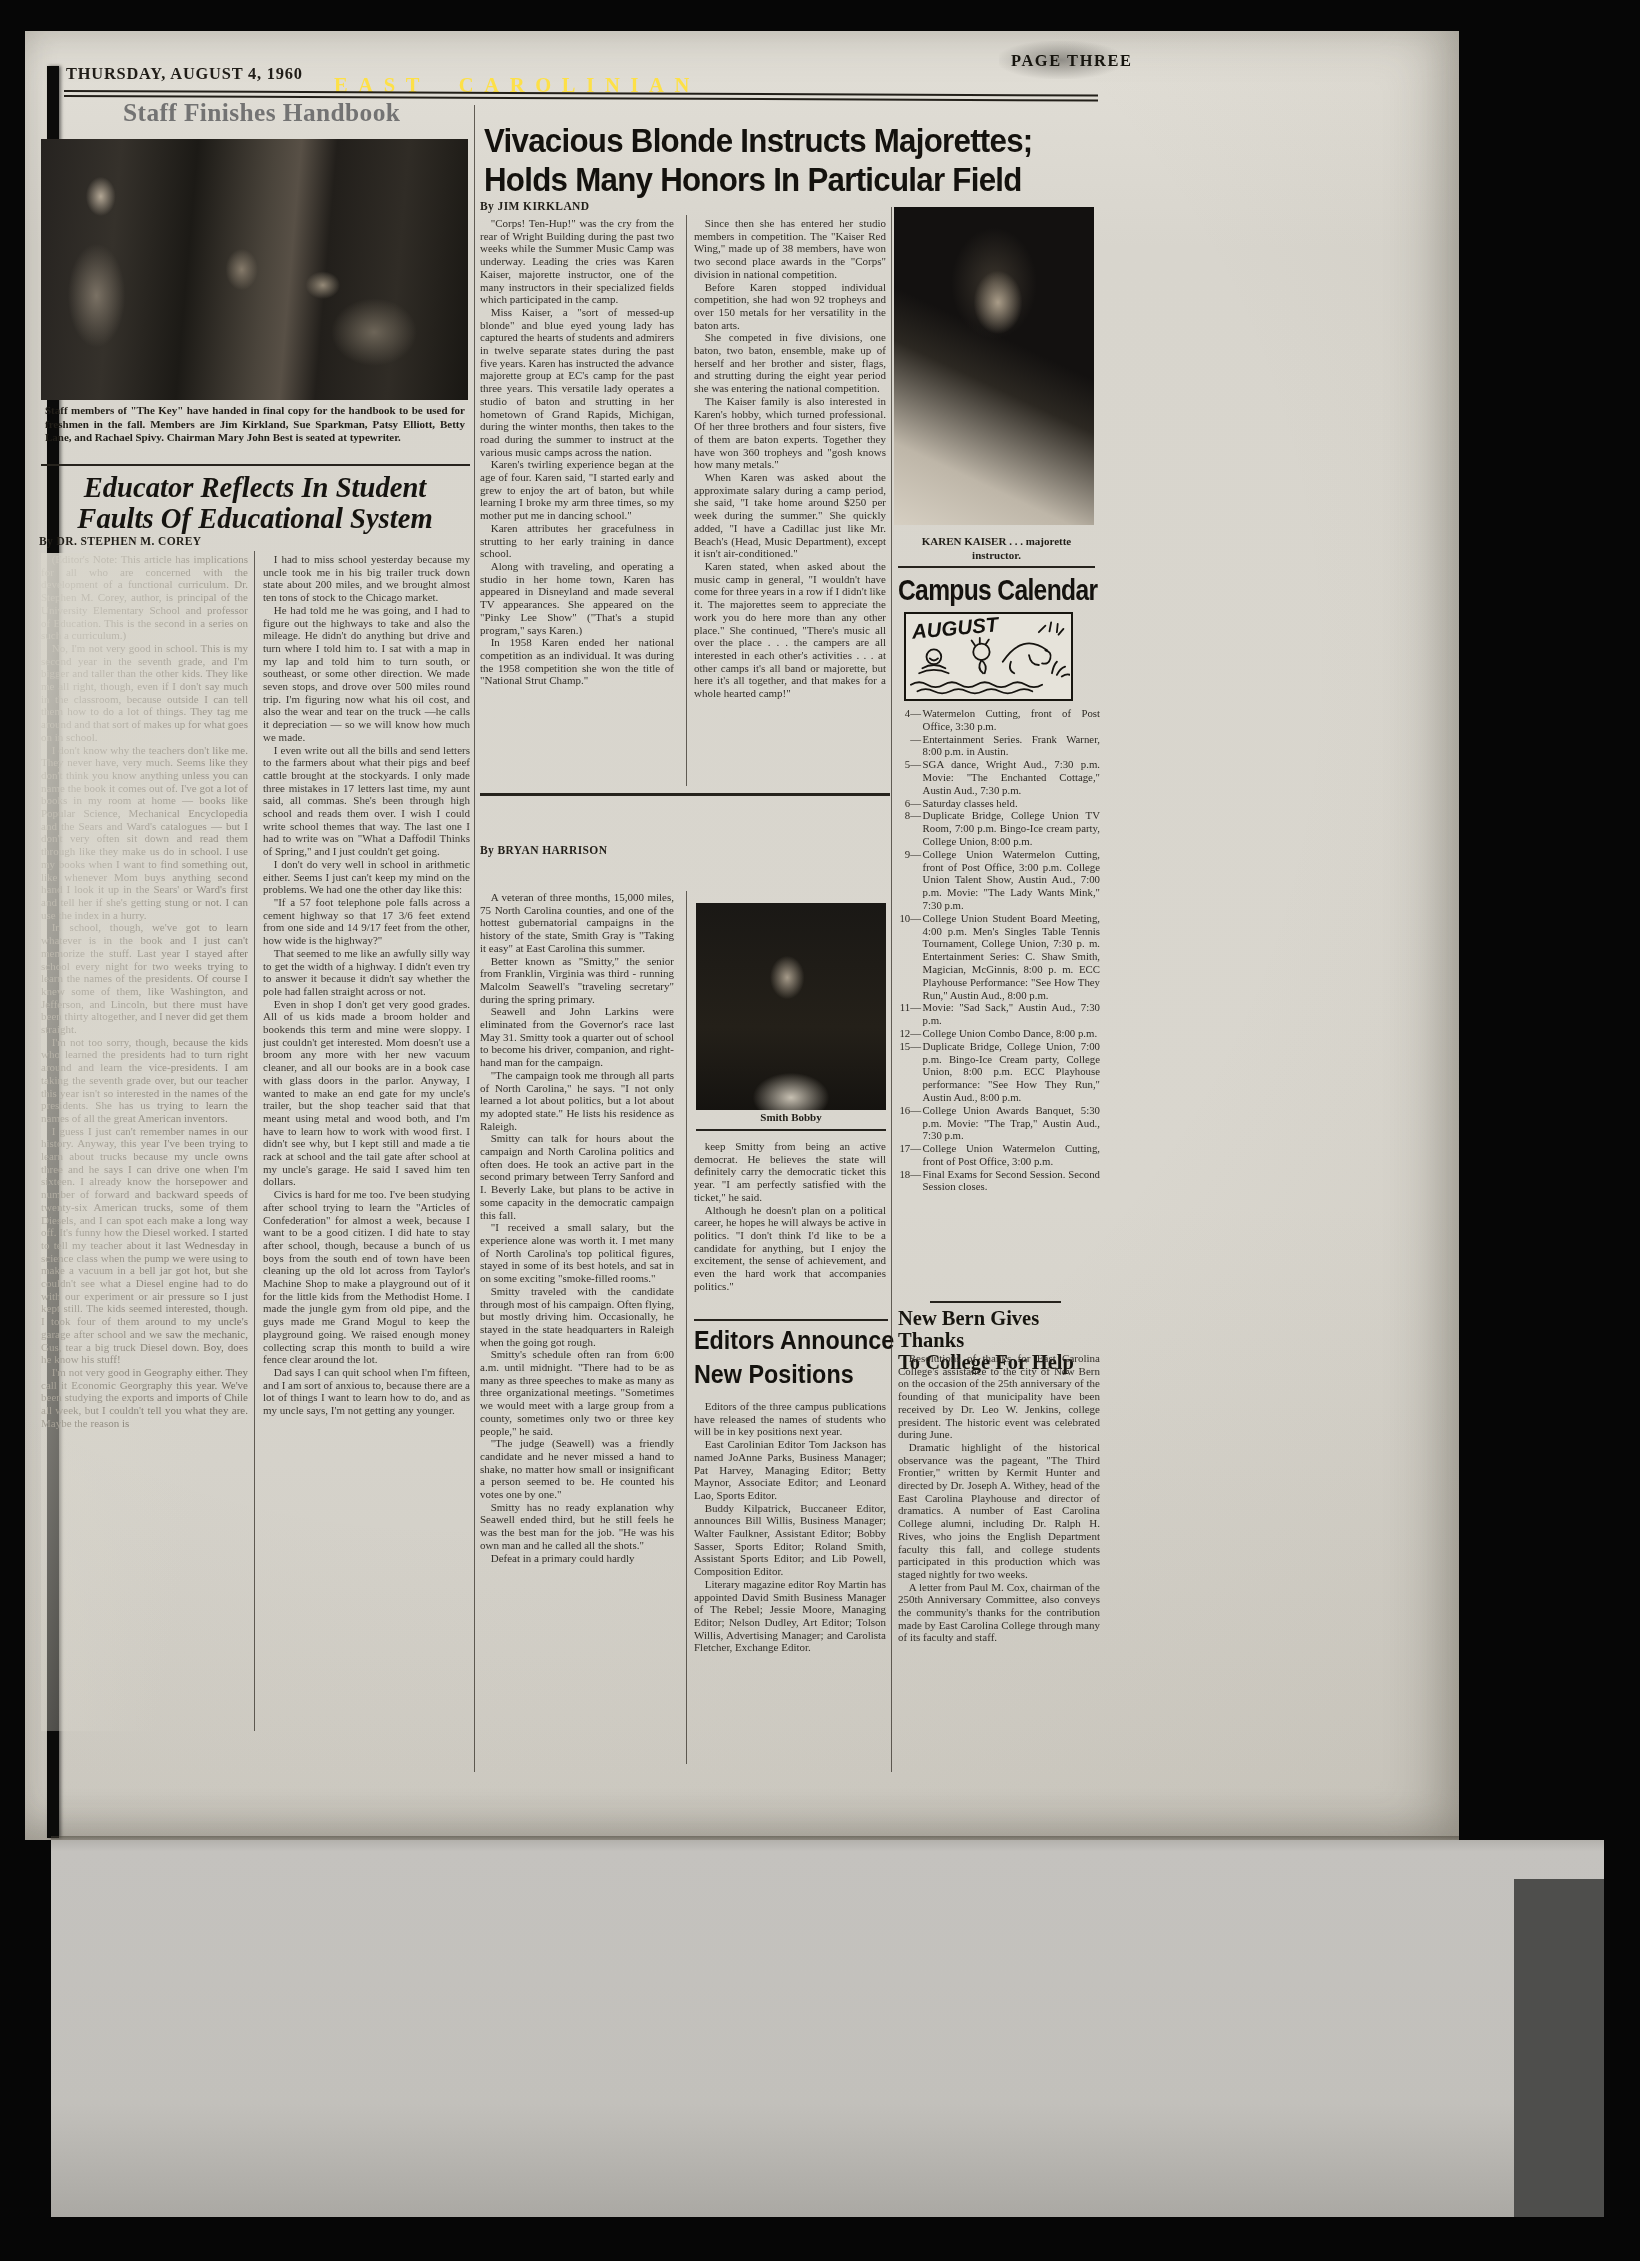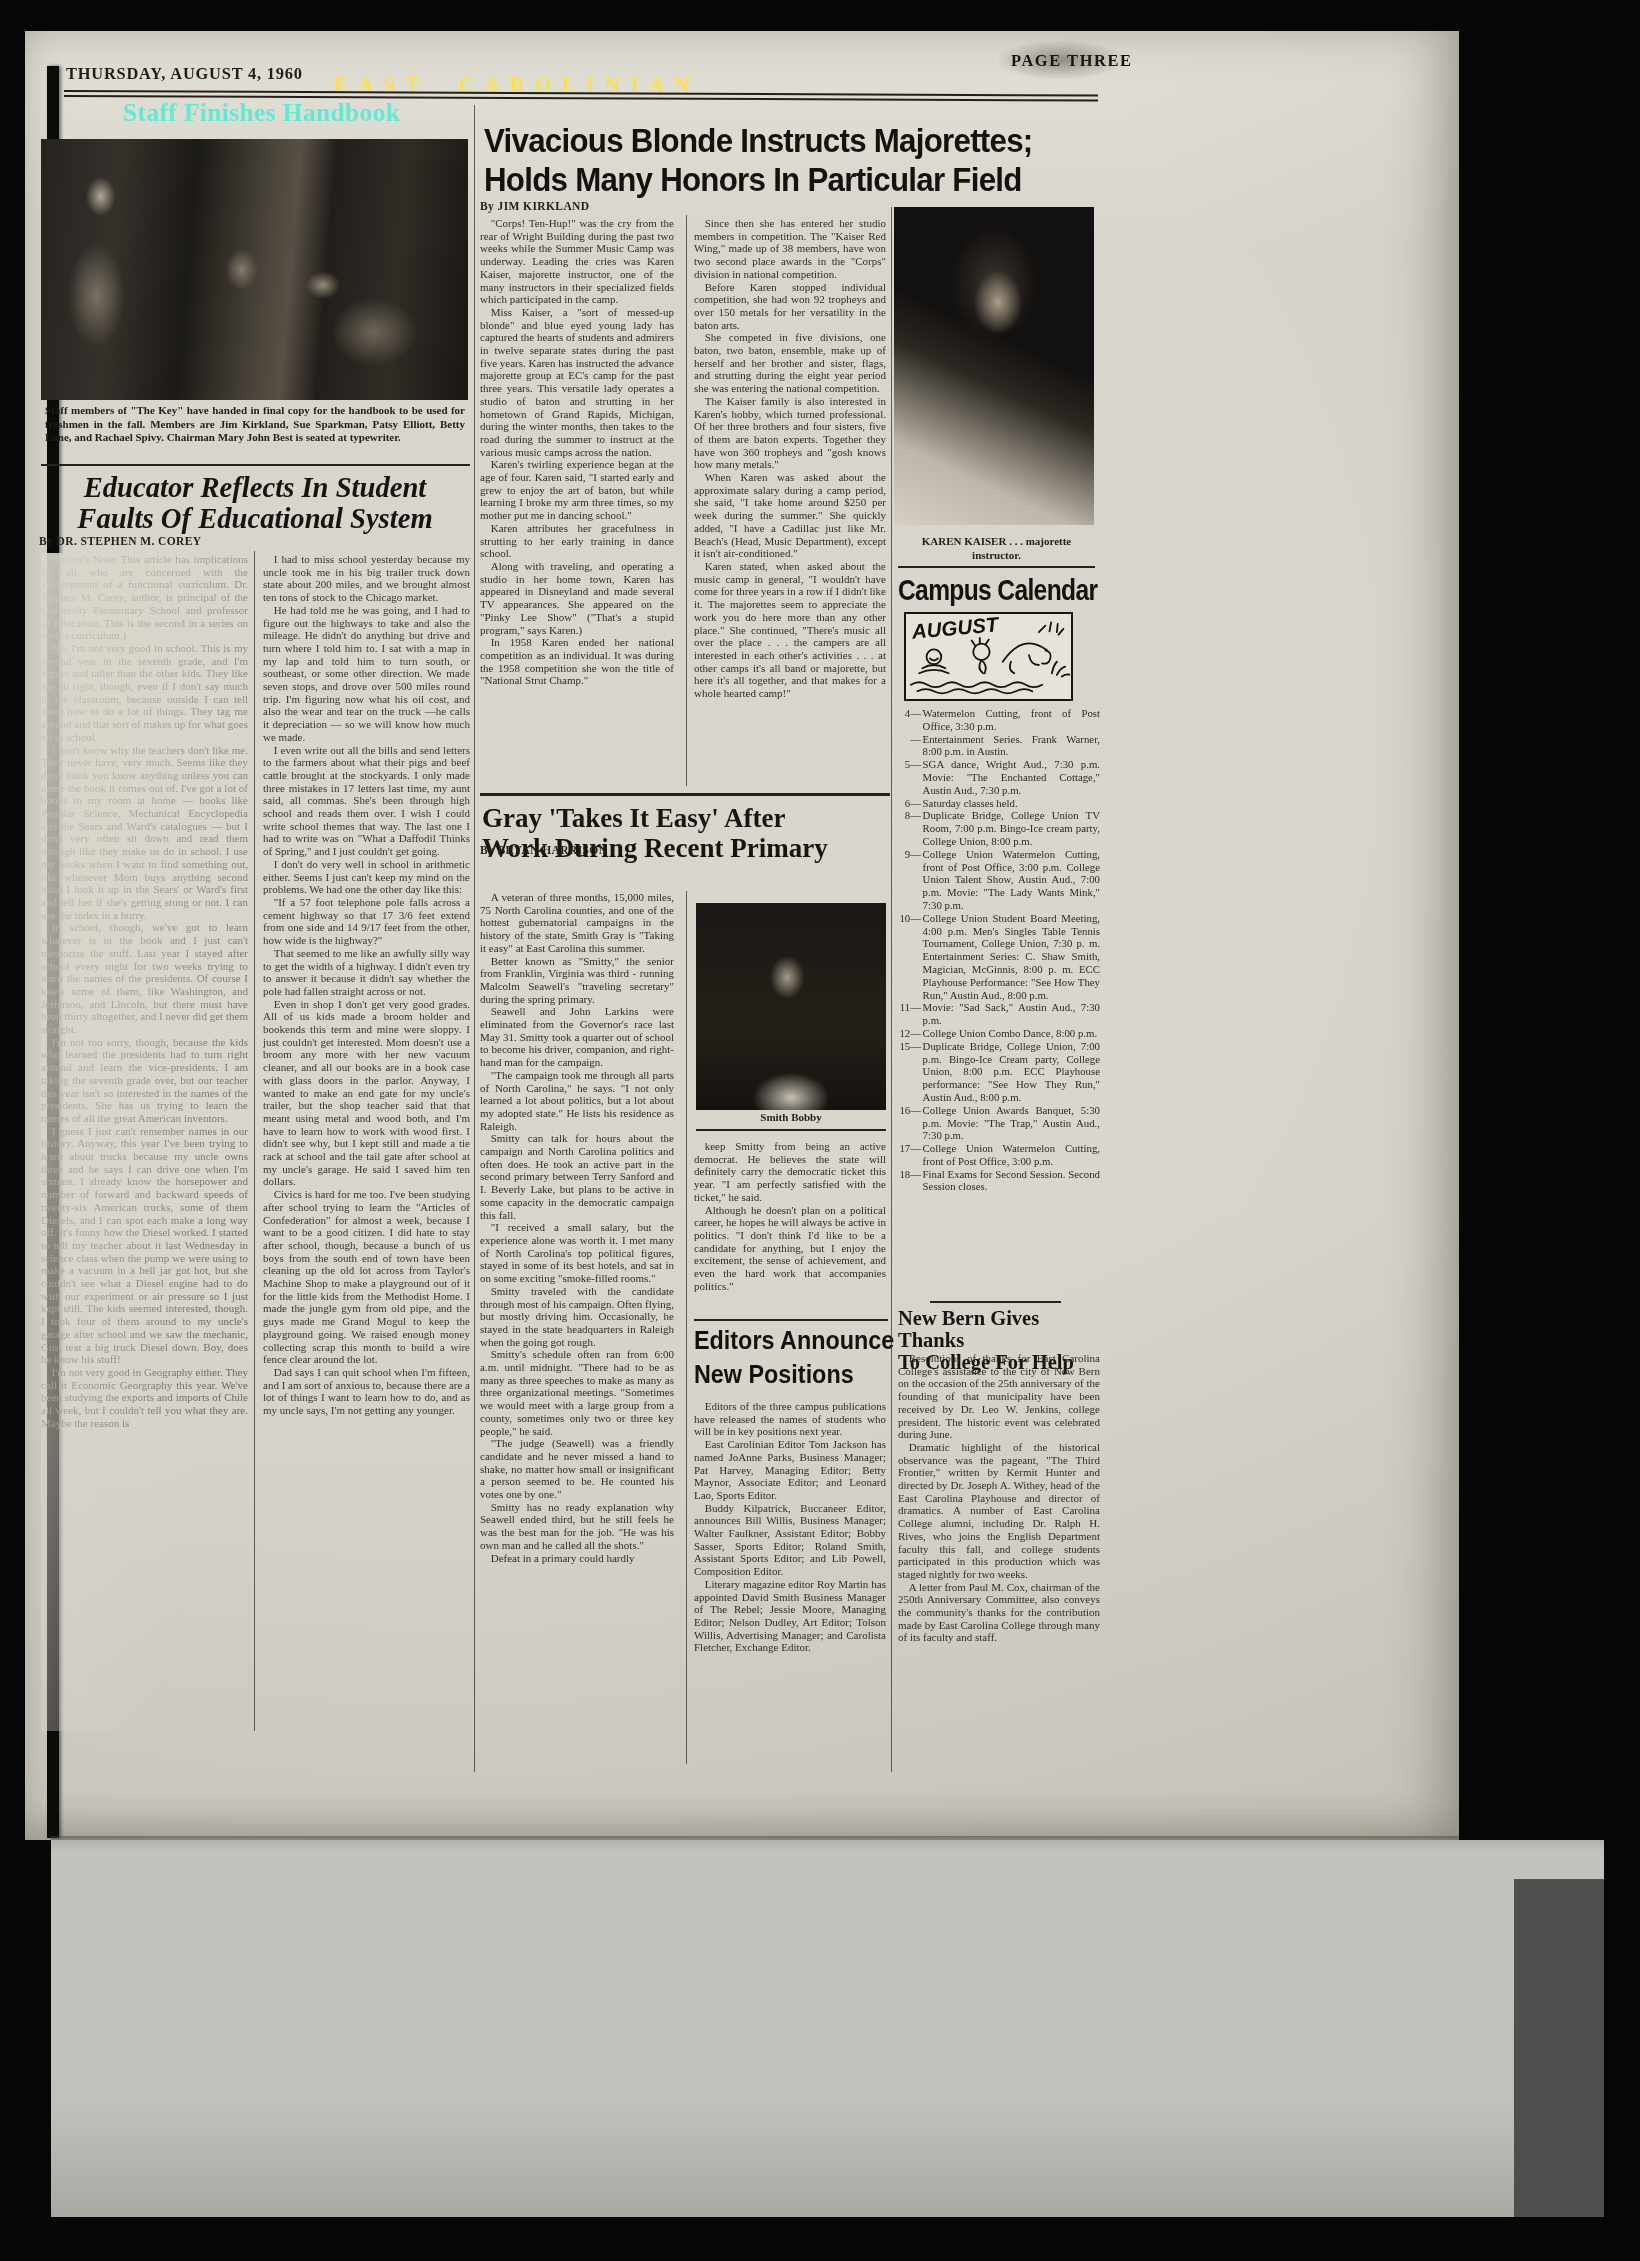--- a/index.html
+++ b/index.html
@@ -24,21 +24,21 @@
             font-size:20.5px;color:#fde047;letter-spacing:10.7px;word-spacing:13px;}
   .pagenum{position:absolute;left:1011px;top:51px;font-weight:bold;font-size:16.4px;letter-spacing:1.6px;color:#17150f;}
   .pagenum-smudge{position:absolute;left:999px;top:41px;width:123px;height:38px;
             background:radial-gradient(ellipse at center,rgba(20,18,14,.38),rgba(20,18,14,0) 75%);}
   .mast-rules{position:absolute;left:64px;top:90px;width:1034px;transform:rotate(.25deg);transform-origin:left center;}
   .mast-rules div{height:2.1px;background:#221f19;}
   .mast-rules div+div{margin-top:3.3px;}
 
   .hrule{position:absolute;background:#26231d;}
   .vrule{position:absolute;width:1.3px;background:rgba(55,50,42,.75);}
-  .staff-headline{position:absolute;left:123px;top:98px;font-size:25.4px;font-weight:bold;color:#5eead4;letter-spacing:0.4px;}
+  .staff-headline{position:absolute;left:123px;top:98px;font-size:25.4px;font-weight:bold;color:#737373;letter-spacing:0.4px;}
   .edu-headline{position:absolute;left:39px;top:472px;width:432px;text-align:center;
             font-style:italic;font-weight:bold;font-size:29.5px;line-height:31px;color:#161410;transform:scaleX(.97);transform-origin:center;}
   .viv-headline{position:absolute;left:484px;top:121px;width:624px;
             font-family:"Liberation Sans",sans-serif;font-weight:bold;font-size:34px;line-height:39px;
             letter-spacing:-0.8px;color:#14120e;transform:scaleX(.92);transform-origin:left top;}
   .gray-headline{position:absolute;left:482px;top:803px;font-weight:bold;font-size:27px;line-height:30px;color:#17150f;}
   .cal-headline{position:absolute;left:898px;top:573px;font-family:"Liberation Sans",sans-serif;
             font-weight:bold;font-size:30px;letter-spacing:-0.8px;color:#14120e;transform:scaleX(.82);transform-origin:left top;}
   .editors-headline{position:absolute;left:694px;top:1323px;font-family:"Liberation Sans",sans-serif;
             font-weight:bold;font-size:25.4px;line-height:34px;color:#14120e;transform:scaleX(.92);transform-origin:left top;}
@@ -203,24 +203,20 @@
       <div class="cal-entry"><span class="cal-day">10—</span><span>College Union Student Board Meeting, 4:00 p.m. Men's Singles Table Tennis Tournament, College Union, 7:30 p. m. Entertainment Series: C. Shaw Smith, Magician, McGinnis, 8:00 p. m. ECC Playhouse Performance: "See How They Run," Austin Aud., 8:00 p.m.</span></div>
       <div class="cal-entry"><span class="cal-day">11—</span><span>Movie: "Sad Sack," Austin Aud., 7:30 p.m.</span></div>
       <div class="cal-entry"><span class="cal-day">12—</span><span>College Union Combo Dance, 8:00 p.m.</span></div>
       <div class="cal-entry"><span class="cal-day">15—</span><span>Duplicate Bridge, College Union, 7:00 p.m. Bingo-Ice Cream party, College Union, 8:00 p.m. ECC Playhouse performance: "See How They Run," Austin Aud., 8:00 p.m.</span></div>
       <div class="cal-entry"><span class="cal-day">16—</span><span>College Union Awards Banquet, 5:30 p.m. Movie: "The Trap," Austin Aud., 7:30 p.m.</span></div>
       <div class="cal-entry"><span class="cal-day">17—</span><span>College Union Watermelon Cutting, front of Post Office, 3:00 p.m.</span></div>
       <div class="cal-entry"><span class="cal-day">18—</span><span>Final Exams for Second Session. Second Session closes.</span></div>
     </div>
 
   <div class="hrule" style="left:480px;top:793px;width:410px;height:2.9px;"></div>
-  <div class="gray-headline">
-    <div>Gray 'Takes It Easy' After</div>
-    <div>Work During Recent Primary</div>
-  </div>
   <div class="byline" style="left:480px;top:844px;width:349px;">By BRYAN HARRISON</div>
   <div class="body-col" style="left:480px;top:891px;width:194px;height:835px;">
       <p>A veteran of three months, 15,000 miles, 75 North Carolina counties, and one of the hottest gubernatorial campaigns in the history of the state, Smith Gray is "Taking it easy" at East Carolina this summer.</p>
       <p>Better known as "Smitty," the senior from Franklin, Virginia was third - running Malcolm Seawell's "traveling secretary" during the spring primary.</p>
       <p>Seawell and John Larkins were eliminated from the Governor's race last May 31. Smitty took a quarter out of school to become his driver, companion, and right-hand man for the campaign.</p>
       <p>"The campaign took me through all parts of North Carolina," he says. "I not only learned a lot about politics, but a lot about my adopted state." He lists his residence as Raleigh.</p>
       <p>Smitty can talk for hours about the campaign and North Carolina politics and often does. He took an active part in the second primary between Terry Sanford and I. Beverly Lake, but plans to be active in some capacity in the democratic campaign this fall.</p>
       <p>"I received a small salary, but the experience alone was worth it. I met many of North Carolina's top political figures, stayed in some of its best hotels, and sat in on some exciting "smoke-filled rooms."</p>
       <p>Smitty traveled with the candidate through most of his campaign. Often flying, but mostly driving him. Occasionally, he stayed in the state headquarters in Raleigh when the going got rough.</p>
       <p>Smitty's schedule often ran from 6:00 a.m. until midnight. "There had to be as many as three speeches to make as many as three organizational meetings. "Sometimes we would meet with a large group from a county, sometimes only two or three key people," he said.</p>

